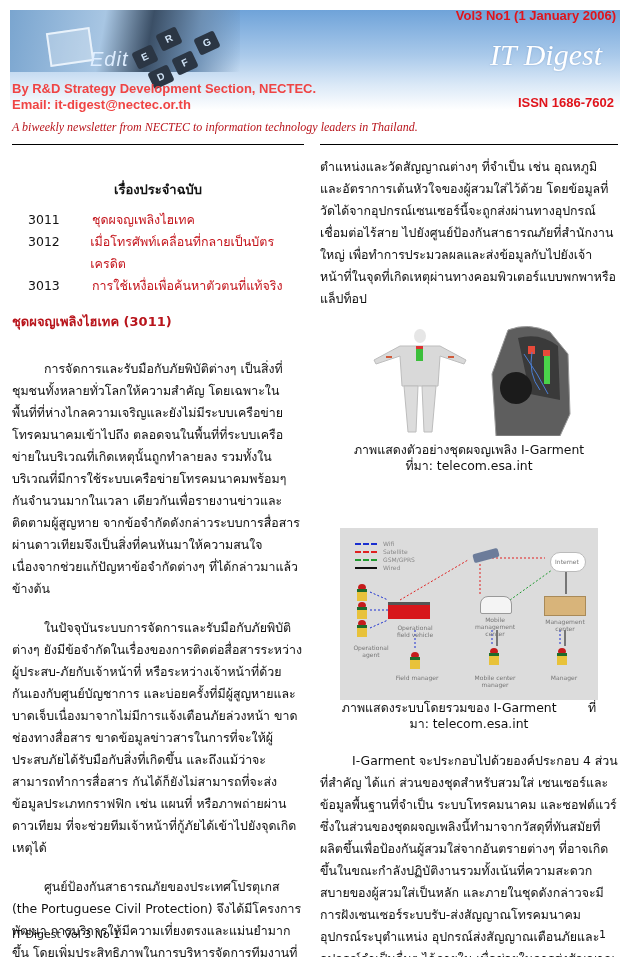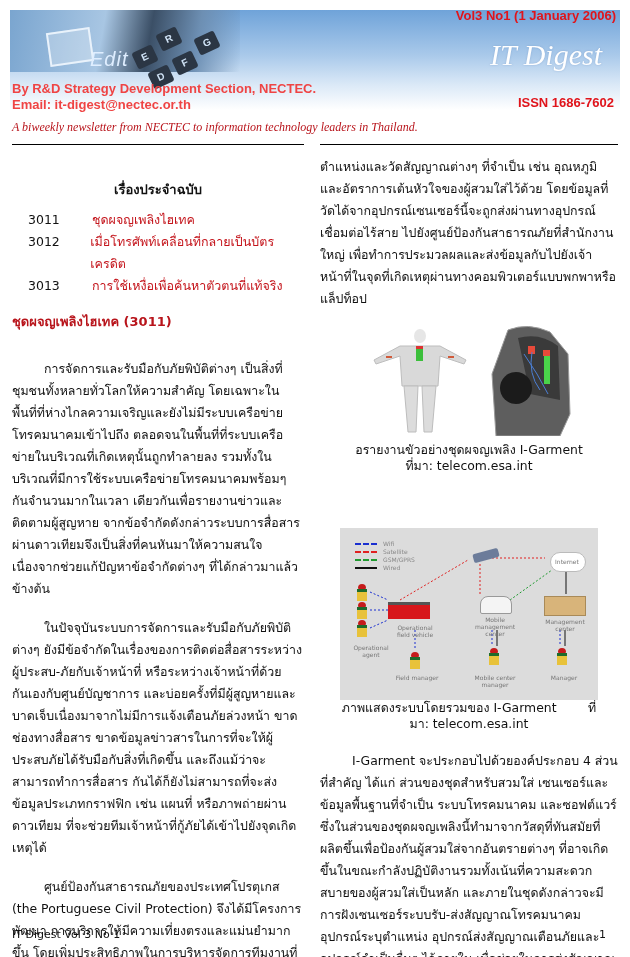--- a/index.html
+++ b/index.html
@@ -117,21 +117,21 @@
       <path d="M20 6 Q40 -2 62 8 L80 30 L82 90 L72 112 L8 112 L4 50 Z" fill="#5e5e5e" stroke="#9a9a9a"></path>
       <path d="M30 14 Q52 8 70 22 L72 76 L42 70 Z" fill="#3a3a3a"></path>
       <circle cx="28" cy="64" r="16" fill="#1b1b1b"></circle>
       <rect x="56" y="30" width="6" height="30" fill="#4ad44a"></rect>
       <rect x="40" y="22" width="7" height="8" fill="#e84a3a"></rect>
       <rect x="55" y="26" width="7" height="6" fill="#e84a3a"></rect>
       <path d="M36 30 Q50 50 60 70 M44 28 Q40 50 52 66" stroke="#4b7fd6" fill="none"></path>
     </svg>
   </div>
   <div class="caption">
-    <div>อรายงานขัวอย่างชุดผจญเพลิง I-Garment</div>
+    <div>ภาพแสดงตัวอย่างชุดผจญเพลิง I-Garment</div>
     <div>ที่มา: telecom.esa.int</div>
   </div>
 
   <div class="fig2">
     <svg class="links" width="258" height="172">
       <line x1="60" y1="72" x2="128" y2="32" stroke="#e02020" stroke-dasharray="2,2"></line>
       <line x1="152" y1="30" x2="205" y2="30" stroke="#e02020" stroke-dasharray="2,2"></line>
       <line x1="140" y1="36" x2="140" y2="66" stroke="#e02020" stroke-dasharray="2,2"></line>
       <line x1="170" y1="72" x2="212" y2="42" stroke="#1f9a2f" stroke-dasharray="2,2"></line>
       <line x1="226" y1="44" x2="226" y2="66" stroke="#111"></line>

